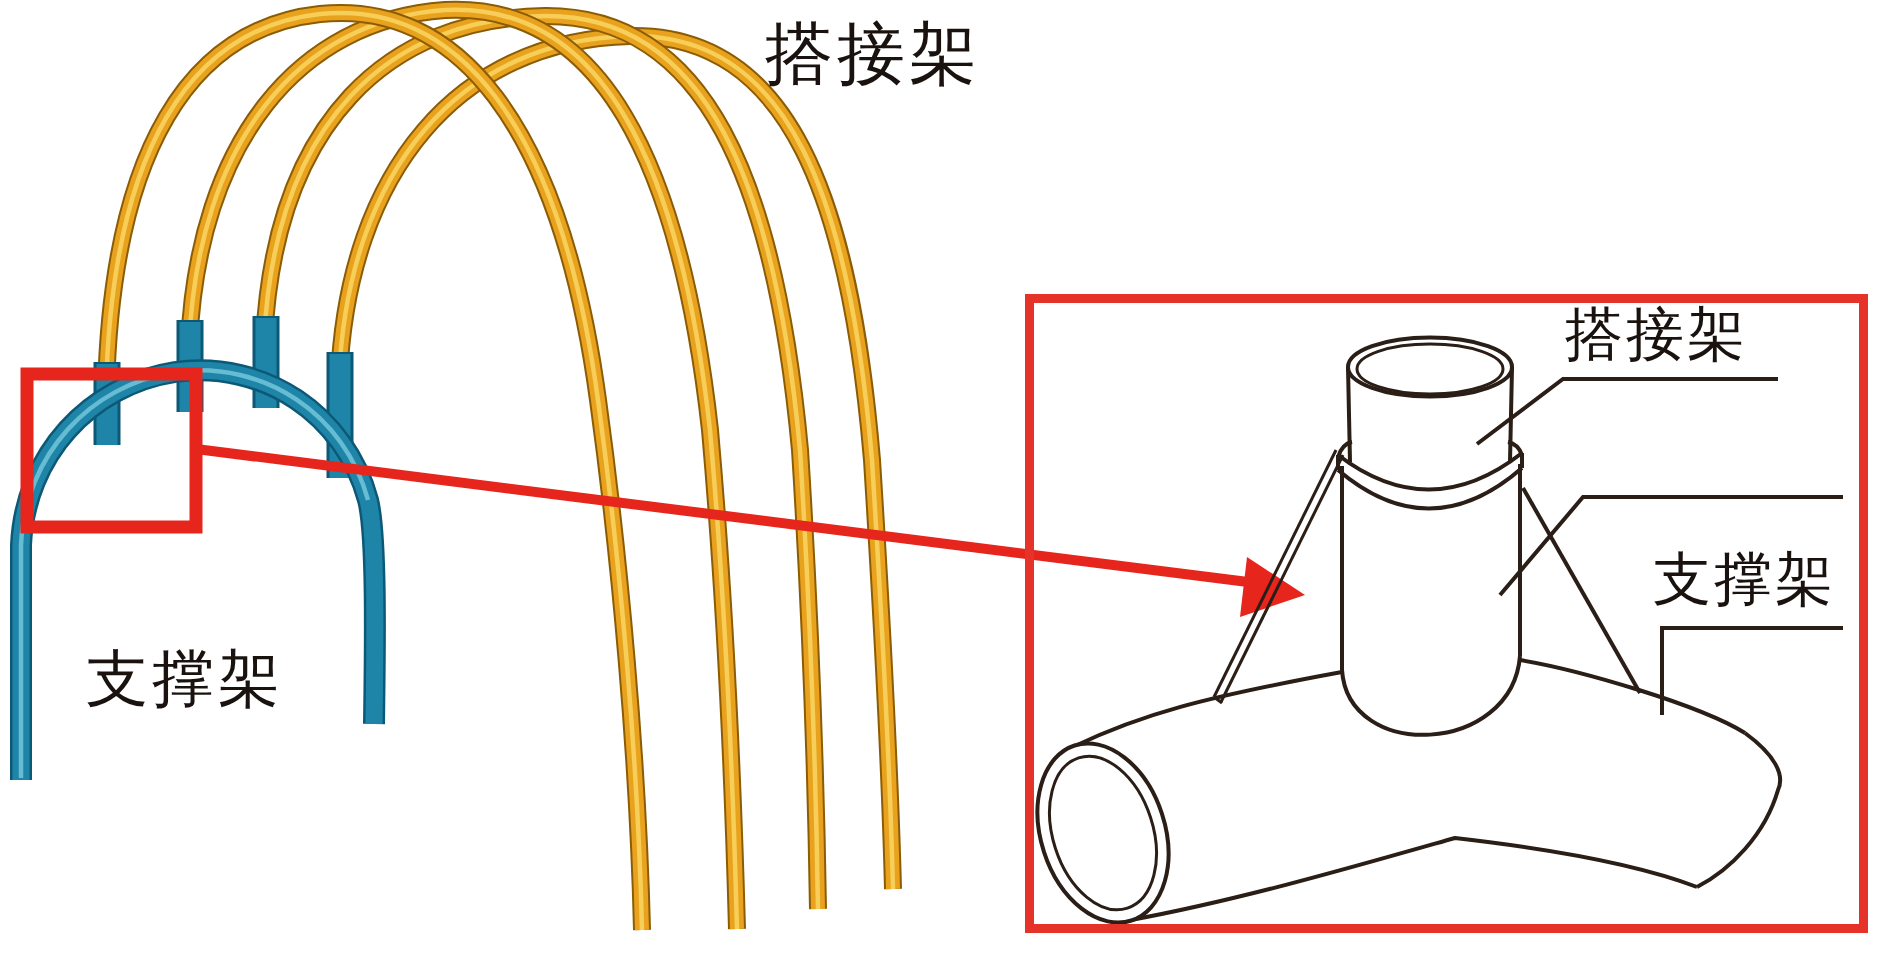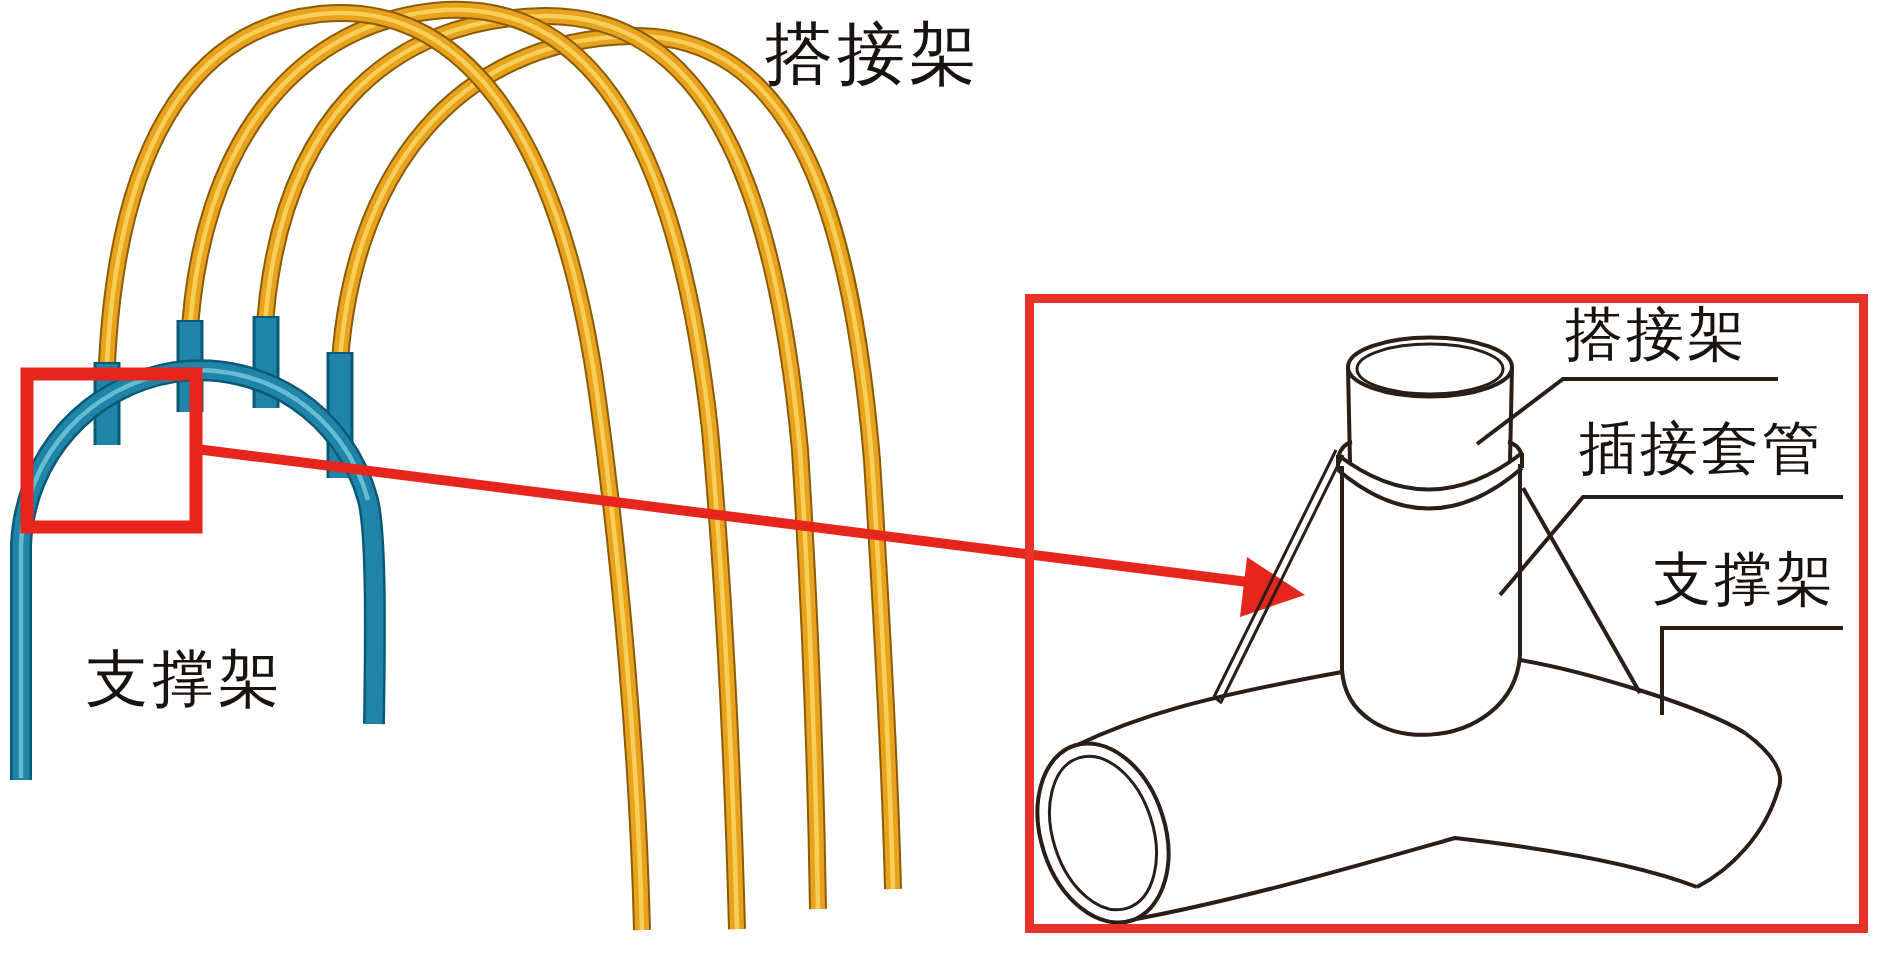--- a/index.html
+++ b/index.html
@@ -154,16 +154,15 @@
 
     <rect class="panel-border" x="1029.5" y="298.5" width="834" height="630"></rect>
   </svg>
 
   <div class="lbl lbl-title" style="left:765px;top:20px;">搭接架</div>
 
   <div class="lbl lbl-support" style="left:86px;top:648px;">支撑架</div>
 
   <div class="lbl lbl-detail" style="left:1565px;top:306px;">搭接架</div>
 
-  <div class="lbl lbl-detail" style="left:1579px;top:420px;">插接套管</div>
 
   <div class="lbl lbl-detail" style="left:1653px;top:551px;">支撑架</div>
 </div>
 
 </body></html>

